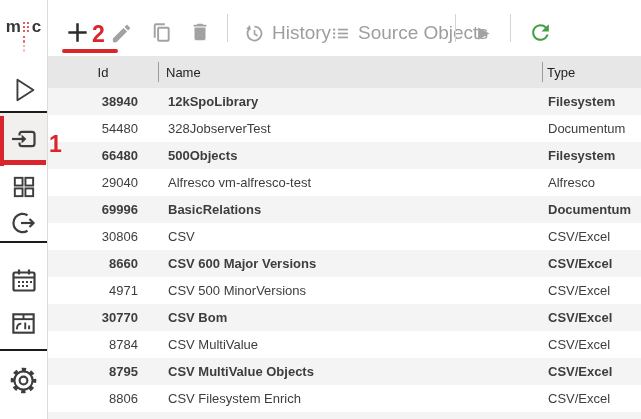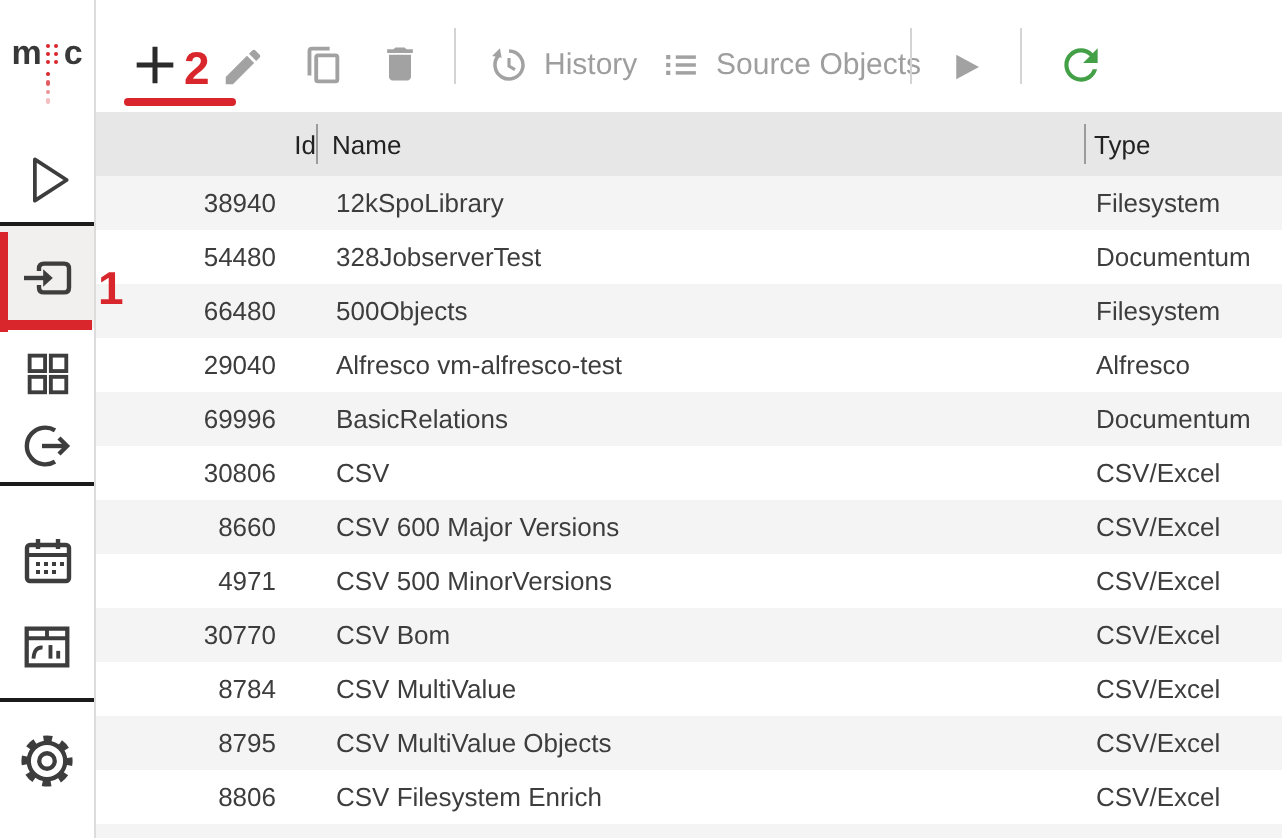--- a/index.html
+++ b/index.html
@@ -47,34 +47,34 @@
   .topbar{position:absolute;left:0;top:0;width:593px;height:56px;background:#fff;}
   .tb-btn{position:absolute;display:flex;align-items:center;cursor:pointer;background:none;border:none;padding:0;}
   .tb-plus{left:16px;top:19px;}
   .tb-edit{left:62px;top:22px;}
   .tb-copy{left:100px;top:20px;}
   .tb-delete{left:141px;top:21px;}
   .tb-history{left:196px;top:22px;gap:7px;}
   .tb-source{left:282px;top:22px;gap:7px;}
   .tb-run{left:424px;top:23px;}
   .tb-refresh{left:480px;top:20px;}
-  .tb-label{font-size:15px;color:#9e9e9e;white-space:nowrap;}
+  .tb-label{font-size:19px;color:#9e9e9e;white-space:nowrap;}
   .tb-sep{position:absolute;top:14px;width:1px;height:28px;background:#d4d4d4;}
   .sep1{left:179px;} .sep2{left:407px;} .sep3{left:462px;}
 
   
   .thead{position:absolute;left:0;top:56px;width:593px;height:32px;background:var(--hdr-bg);display:flex;align-items:center;font-size:13px;color:#222;}
-  .hc-id{width:110px;text-align:right;cursor:pointer;}
+  .hc-id{width:110px;text-align:center;cursor:pointer;}
   .hc-name{width:384px;padding-left:8px;cursor:pointer;}
   .hc-type{flex:1;padding-left:5px;cursor:pointer;}
   .hdr-sep{position:absolute;top:6px;width:1px;height:20px;background:#9b9b9b;}
   .hs1{left:110px;} .hs2{left:494px;}
   .tbody{position:absolute;left:0;top:88px;width:593px;}
   .trow{display:flex;height:27px;line-height:27px;font-size:13px;color:var(--txt);cursor:pointer;background:#fff;}
-  .trow.odd{background:var(--row-alt);}
+  .trow.odd{background:var(--row-alt);font-weight:bold;}
   .c-id{width:110px;text-align:right;padding-right:20px;}
   .c-name{width:384px;padding-left:10px;overflow:hidden;white-space:nowrap;}
   .c-type{flex:1;padding-left:6px;white-space:nowrap;}
   .row-sliver{height:7px;background:var(--row-alt);}
   svg{display:block;}
 </style>
 </head>
 <body>
 
 <div class="app">

